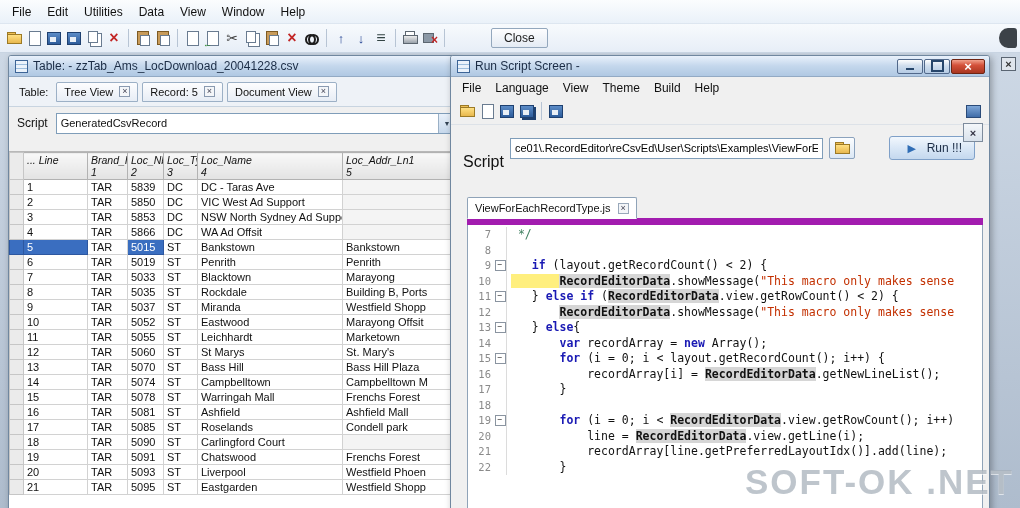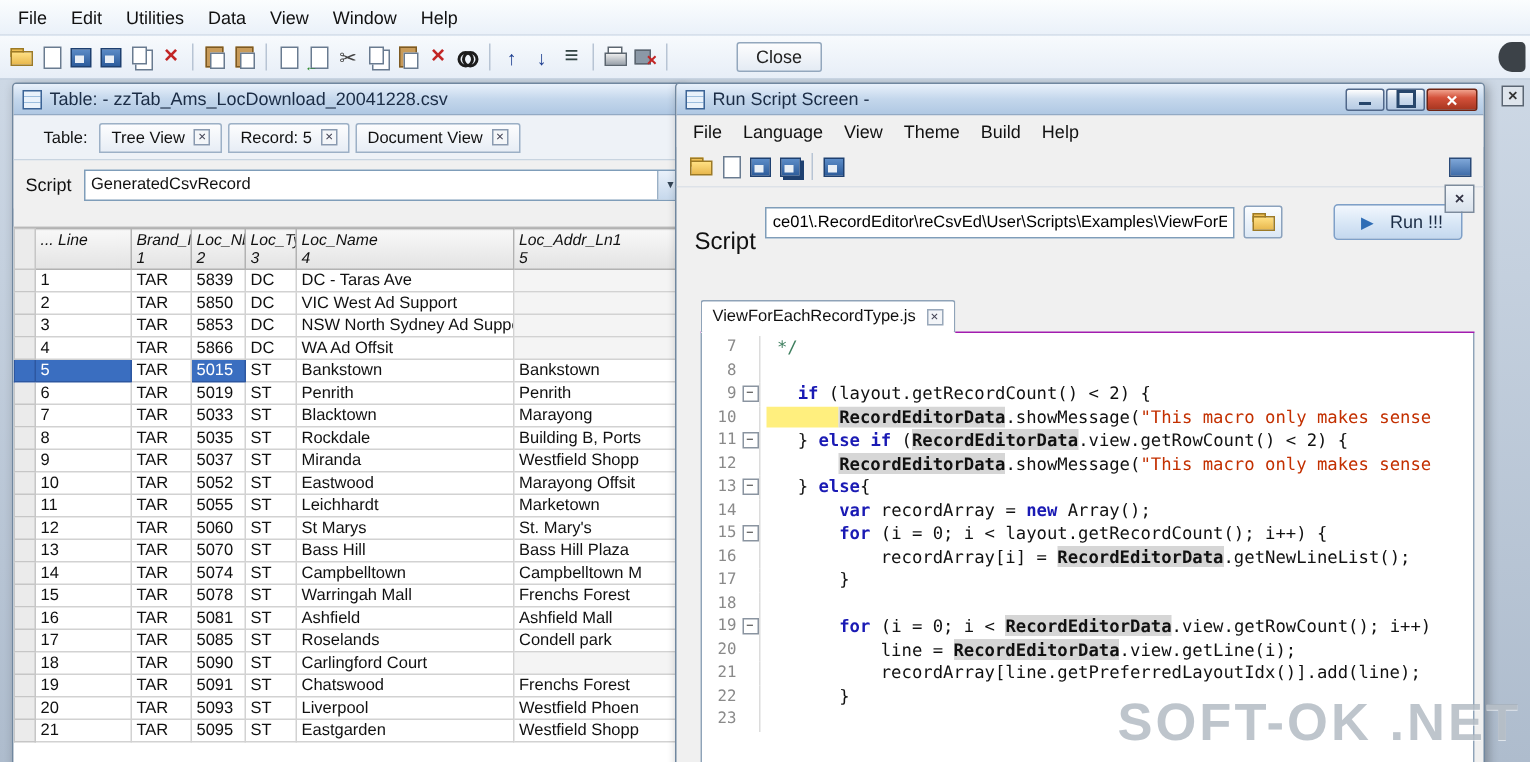--- a/index.html
+++ b/index.html
@@ -59,21 +59,21 @@
   .wicon { width:13px; height:13px; margin:0 5px 0 2px; border:1px solid #3c6496; background:repeating-linear-gradient(#eaf2fb 0 3px,#9dbede 3px 4px); flex:0 0 auto; }
   .wtext { font-size:12px; white-space:nowrap; overflow:hidden; }
   .wbtns { margin-left:auto; display:flex; gap:1px; align-items:flex-start; }
   .wb { width:26px; height:15px; border:1px solid #51688a; border-radius:2px; background:linear-gradient(#fefefe,#cfdded 45%,#b6cbe4); display:inline-flex; align-items:center; justify-content:center; color:#27466b; }
   .wb-minimize::before { content:""; width:8px; height:2px; background:currentColor; margin-top:6px; }
   .wb-maximize::before { content:""; width:9px; height:8px; border:2px solid currentColor; }
   .wb-close { width:34px; background:linear-gradient(#f0a18c,#d4513a 40%,#a83620); color:#fff; border-color:#6e2413; }
   .wb-close::before { content:"×"; font-size:13px; font-weight:bold; }
 
   
-  .ttabs { flex:0 0 30px; display:flex; align-items:center; gap:4px; padding:0 16px; background:#eef2f7; border-bottom:1px solid #c8d4e0; font-size:11px; }
+  .ttabs { flex:0 0 30px; display:flex; align-items:center; gap:4px; padding:0 6px; background:#eef2f7; border-bottom:1px solid #c8d4e0; font-size:11px; }
   .ttab { border:1px solid #9cb0c6; background:linear-gradient(#fdfdfe,#e7edf5); padding:3px 7px; display:inline-flex; align-items:center; gap:6px; border-radius:2px 2px 0 0; }
   .ttab.plain { border:none; background:transparent; padding:3px 4px; }
   .ttab-x { width:11px; height:11px; border:1px solid #8a9ab0; background:#f4f6f9; display:inline-flex; align-items:center; justify-content:center; color:#445; }
   .ttab-x::before { content:"×"; font-size:9px; line-height:9px; }
   .layouts-row { flex:0 0 32px; display:flex; align-items:center; gap:8px; padding:0 0 0 8px; background:#f0f0f0; }
   .layouts-row .lbl { font-size:12px; }
   .combo { flex:1; height:21px; border:1px solid #7f9db9; background:#fff; display:flex; align-items:stretch; margin-right:-2px; }
   .combo-val { flex:1; font-size:11px; padding:3px 4px; white-space:nowrap; overflow:hidden; }
   .combo-arrow { width:17px; border-left:1px solid #9ab0c6; background:linear-gradient(#e9f1fa,#c6d8ec); display:flex; align-items:center; justify-content:center; }
   .combo-arrow::before { content:"▼"; font-size:7px; color:#345; }
@@ -93,21 +93,21 @@
   
   .smenu { flex:0 0 21px; display:flex; align-items:center; padding:0 4px; background:#f0f0f0; }
   .smenu .mi { padding:2px 7px; }
   .stoolbar { flex:0 0 27px; display:flex; align-items:center; padding:0 6px; border-bottom:1px solid #dde2e8; }
   .stoolbar .right { margin-left:auto; }
   .script-row { flex:0 0 34px; display:flex; align-items:center; gap:6px; padding:0 14px 0 12px; }
   .script-row .lbl { font-size:16px;margin-top:28px; }
   .spath { flex:1; height:21px; border:1px solid #7f9db9; font-family:inherit; font-size:11px; padding:0 4px; color:#000; background:#fff; }
   .browse { width:26px; height:22px; border:1px solid #8ba2bd; border-radius:2px; background:linear-gradient(#fbfdff,#dce8f5); display:inline-flex; align-items:center; justify-content:center; }
   .runbtn { margin-left:28px; height:24px; border:1px solid #7fa0c8; border-radius:3px; background:linear-gradient(#f2f7fd,#d9e7f6 50%,#c4d8ee); display:inline-flex; align-items:center; gap:5px; padding:0 12px; font-family:inherit; font-size:12px; color:#1b2c45; }
-  .etabs { flex:0 0 25px; margin:26px 6px 0 16px; border-bottom:1px solid #a21caf; display:flex; align-items:flex-end; font-size:11px; }
+  .etabs { flex:0 0 25px; margin:26px 6px 0 16px; border-bottom:7px solid #a21caf; display:flex; align-items:flex-end; font-size:11px; }
   .etab { background:#fff; border:1px solid #8fa3b8; border-bottom:1px solid #fff; margin-bottom:-1px; border-radius:2px 2px 0 0; padding:4px 7px; display:inline-flex; align-items:center; gap:7px; }
   .etab-x { width:11px; height:11px; border:1px solid #99a8ba; background:#f3f5f8; display:inline-flex; align-items:center; justify-content:center; color:#445; }
   .etab-x::before { content:"×"; font-size:9px; line-height:9px; }
   .editor { flex:1; margin:0 6px 0 16px; border:1px solid #8fa3b8; border-top:none; background:#fff; overflow:hidden; padding-top:2px; font-family:"DejaVu Sans Mono", monospace; font-size:11.5px; }
   .cl { display:flex; height:15.5px; line-height:15.5px; }
   .ln { flex:0 0 26px; text-align:right; padding-right:3px; color:#8a8a8a; font-size:10.5px; }
   .fold { flex:0 0 13px; display:flex; align-items:center; justify-content:center; border-right:1px solid #dcdcdc; }
   .fold.on::before { content:"−"; width:9px; height:9px; border:1px solid #8a94a0; background:#fff; font-size:8px; line-height:7px; text-align:center; color:#333; }
   .ct { flex:1; white-space:pre; padding-left:4px; overflow:hidden; }
   .tk-k { color:#1a1ab4; font-weight:bold; }
@@ -542,24 +542,19 @@
             <div class="cl">
               <span class="ln">21</span>
               <span class="fold"></span>
               <span class="ct"><span class="tk tk-p">           recordArray[line.getPreferredLayoutIdx()].add(line);</span></span>
             </div>
             <div class="cl">
               <span class="ln">22</span>
               <span class="fold"></span>
               <span class="ct"><span class="tk tk-p">       }</span></span>
             </div>
-            <div class="cl">
-              <span class="ln">23</span>
-              <span class="fold"></span>
-              <span class="ct"></span>
-            </div>
           </div>
       </div>
     </div>
 
     <div class="watermark">SOFT-OK .NET</div>
   </div>
 </div>
 
 </body></html>

